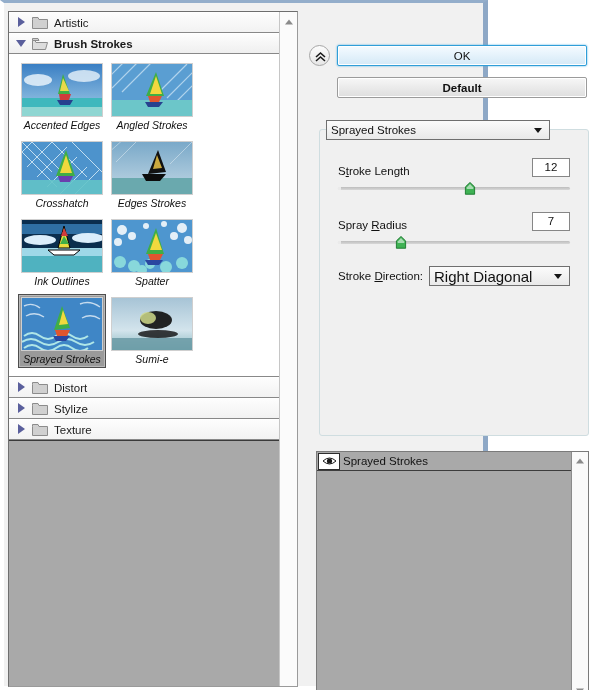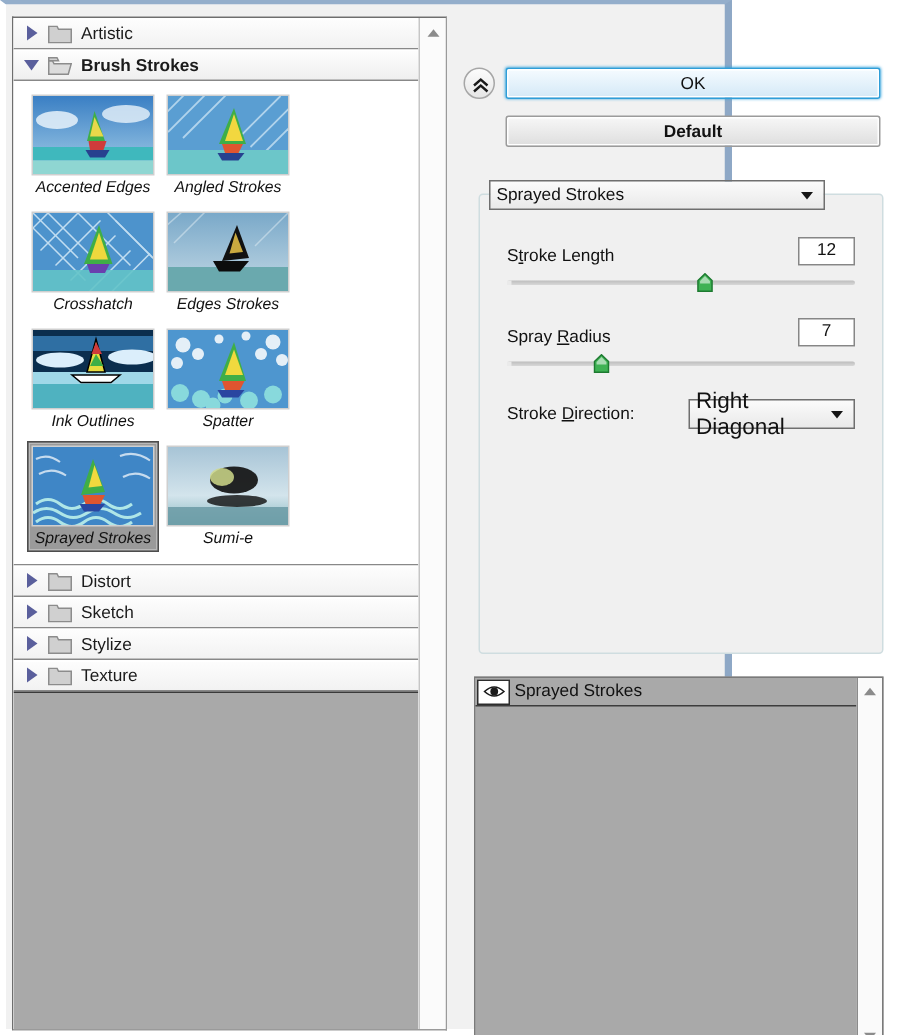--- a/index.html
+++ b/index.html
@@ -279,21 +279,20 @@
     top: 0;
     width: 11px; height: 13px;
     transform: translateX(-5.5px);
   }
   .slider .knob svg { display: block; }
 
   .dir-row {
     display: flex;
     align-items: center;
     margin-top: 2px;
-    gap: 30px;
   }
   .dir-row .dlabel {
     font-size: 11.5px;
     color: #111;
     margin-right: 6px;
   }
   .dir-select {
     flex: 1;
     height: 20px;
     background: linear-gradient(#fbfbfb, #e9e9e9);
@@ -583,29 +582,20 @@
         <div class="tree-row">
           <span class="tri"></span>
           <span class="folder">
             <svg width="16" height="12" viewBox="0 0 16 12">
               <path d="M0.5 2.5 L0.5 11.5 L15.5 11.5 L15.5 2.5 L7 2.5 L6 0.5 L0.5 0.5 Z" fill="#d0d0d0" stroke="#8c8c8c" stroke-width="1"></path>
             </svg>
           </span>
           <span>Distort</span>
         </div>
 
-        <div class="tree-row">
-          <span class="tri"></span>
-          <span class="folder">
-            <svg width="16" height="12" viewBox="0 0 16 12">
-              <path d="M0.5 2.5 L0.5 11.5 L15.5 11.5 L15.5 2.5 L7 2.5 L6 0.5 L0.5 0.5 Z" fill="#d0d0d0" stroke="#8c8c8c" stroke-width="1"></path>
-            </svg>
-          </span>
-          <span>Sketch</span>
-        </div>
 
         <div class="tree-row">
           <span class="tri"></span>
           <span class="folder">
             <svg width="16" height="12" viewBox="0 0 16 12">
               <path d="M0.5 2.5 L0.5 11.5 L15.5 11.5 L15.5 2.5 L7 2.5 L6 0.5 L0.5 0.5 Z" fill="#d0d0d0" stroke="#8c8c8c" stroke-width="1"></path>
             </svg>
           </span>
           <span>Stylize</span>
         </div>

